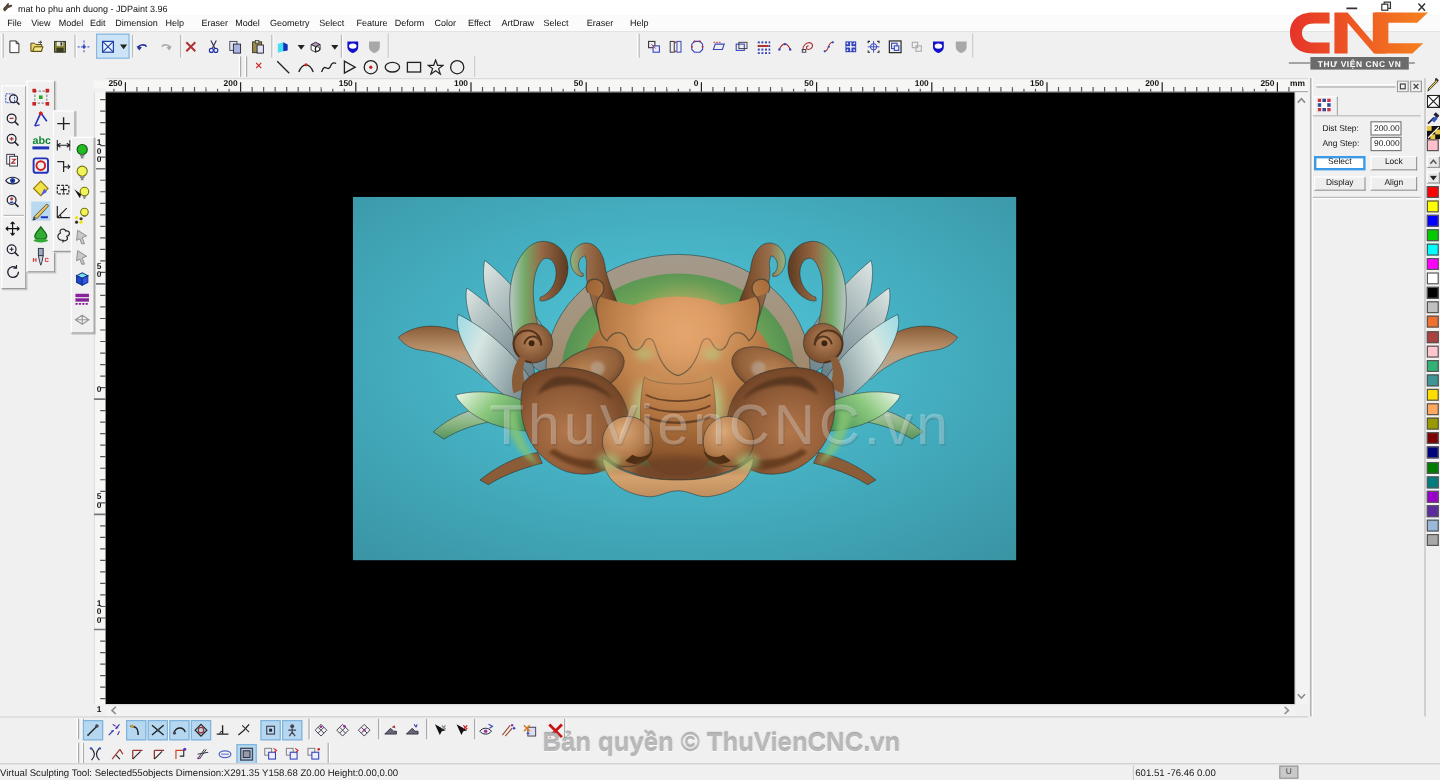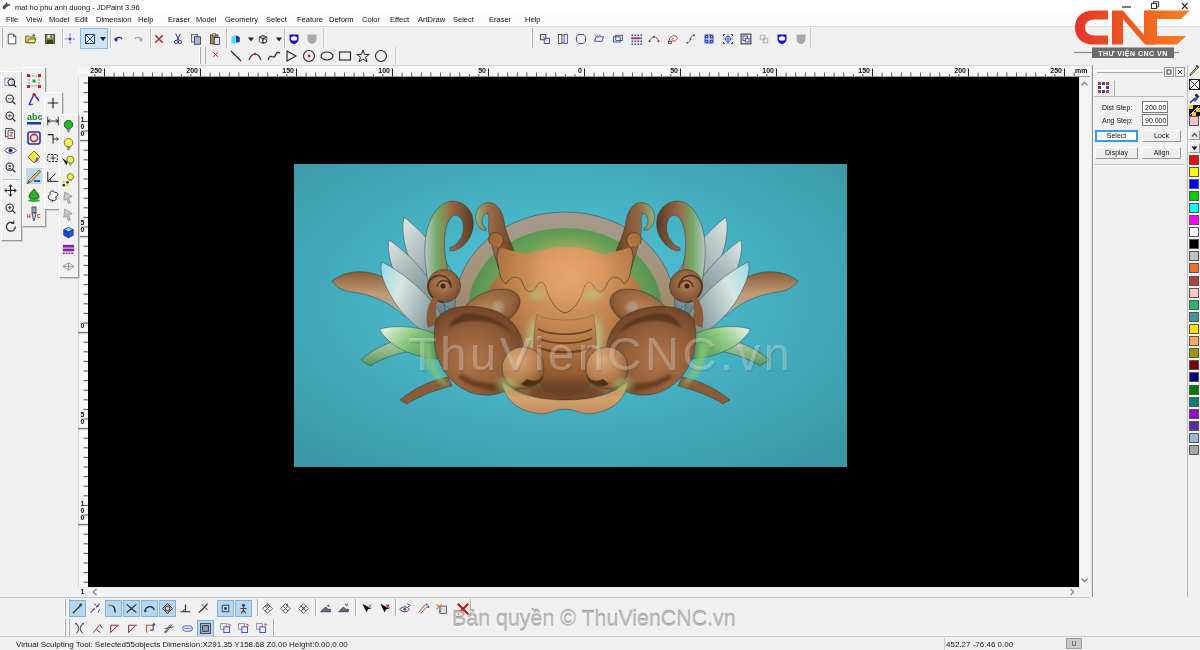--- a/index.html
+++ b/index.html
@@ -1024,17 +1024,17 @@
     <rect x="2" y="2" width="7" height="7" fill="none" stroke="#888" stroke-width="1.1"></rect>
     <rect x="6" y="6" width="7" height="7" fill="#eef" stroke="#3344bb" stroke-width="1.1"></rect>
     <path d="M11,2 l3,2 l-2,2" fill="none" stroke="#cc2222" stroke-width="1.1"></path>
   </svg>
 <svg class="tb" style="left:255px;top:622px" width="13" height="13" viewBox="0 0 16 16">
     <rect x="2" y="2" width="7" height="7" fill="none" stroke="#888" stroke-width="1.1"></rect>
     <rect x="6" y="6" width="7" height="7" fill="#eef" stroke="#3344bb" stroke-width="1.1"></rect>
     <circle cx="13" cy="3" r="1.3" fill="#cc2222"></circle>
   </svg>
 <div class="abs" style="left:273px;top:619px;width:1px;height:17px;background:#aaa;box-shadow:1px 0 0 #fff"></div>
-<div class="abs" style="left:452px;top:607px;font-size:21.4px;letter-spacing:-0.3px;font-weight:normal;color:#b9b9b9;text-shadow:0 1px 1px #fdfdfd, 0 -1px 1px #909090;white-space:nowrap;letter-spacing:0px">Bản quyền © ThuVienCNC.vn</div>
+<div class="abs" style="left:452px;top:607px;font-size:21.4px;letter-spacing:-0.3px;font-weight:bold;color:#b9b9b9;text-shadow:0 1px 1px #fdfdfd, 0 -1px 1px #909090;white-space:nowrap;letter-spacing:0px">Bản quyền © ThuVienCNC.vn</div>
 <div class="abs" style="left:0;top:636px;width:1200px;height:14px;background:#f0f0f0;border-top:1px solid #cecece"></div>
-<div class="abs" style="left:16px;top:640px;font-size:8px;color:#1a1a1a">Virtual Sculpting Tool: Selected55objects Dimension:X291.35 Y158.68 Z0.00 Height:0.00,0.00</div>
+<div class="abs" style="left:0;top:640px;font-size:8px;color:#1a1a1a">Virtual Sculpting Tool: Selected55objects Dimension:X291.35 Y158.68 Z0.00 Height:0.00,0.00</div>
 <div class="abs" style="left:944px;top:638px;width:1px;height:12px;background:#cccccc"></div>
-<div class="abs" style="left:946px;top:640px;font-size:8px;color:#1a1a1a">452.27 -76.46 0.00</div>
+<div class="abs" style="left:946px;top:640px;font-size:8px;color:#1a1a1a">601.51 -76.46 0.00</div>
 <div class="abs" style="left:1066px;top:638px;width:16px;height:11px;background:#c9c9c9;border:1px solid #9a9a9a;font-size:7px;color:#444;text-align:center;line-height:10px">U</div>
 </body></html>

